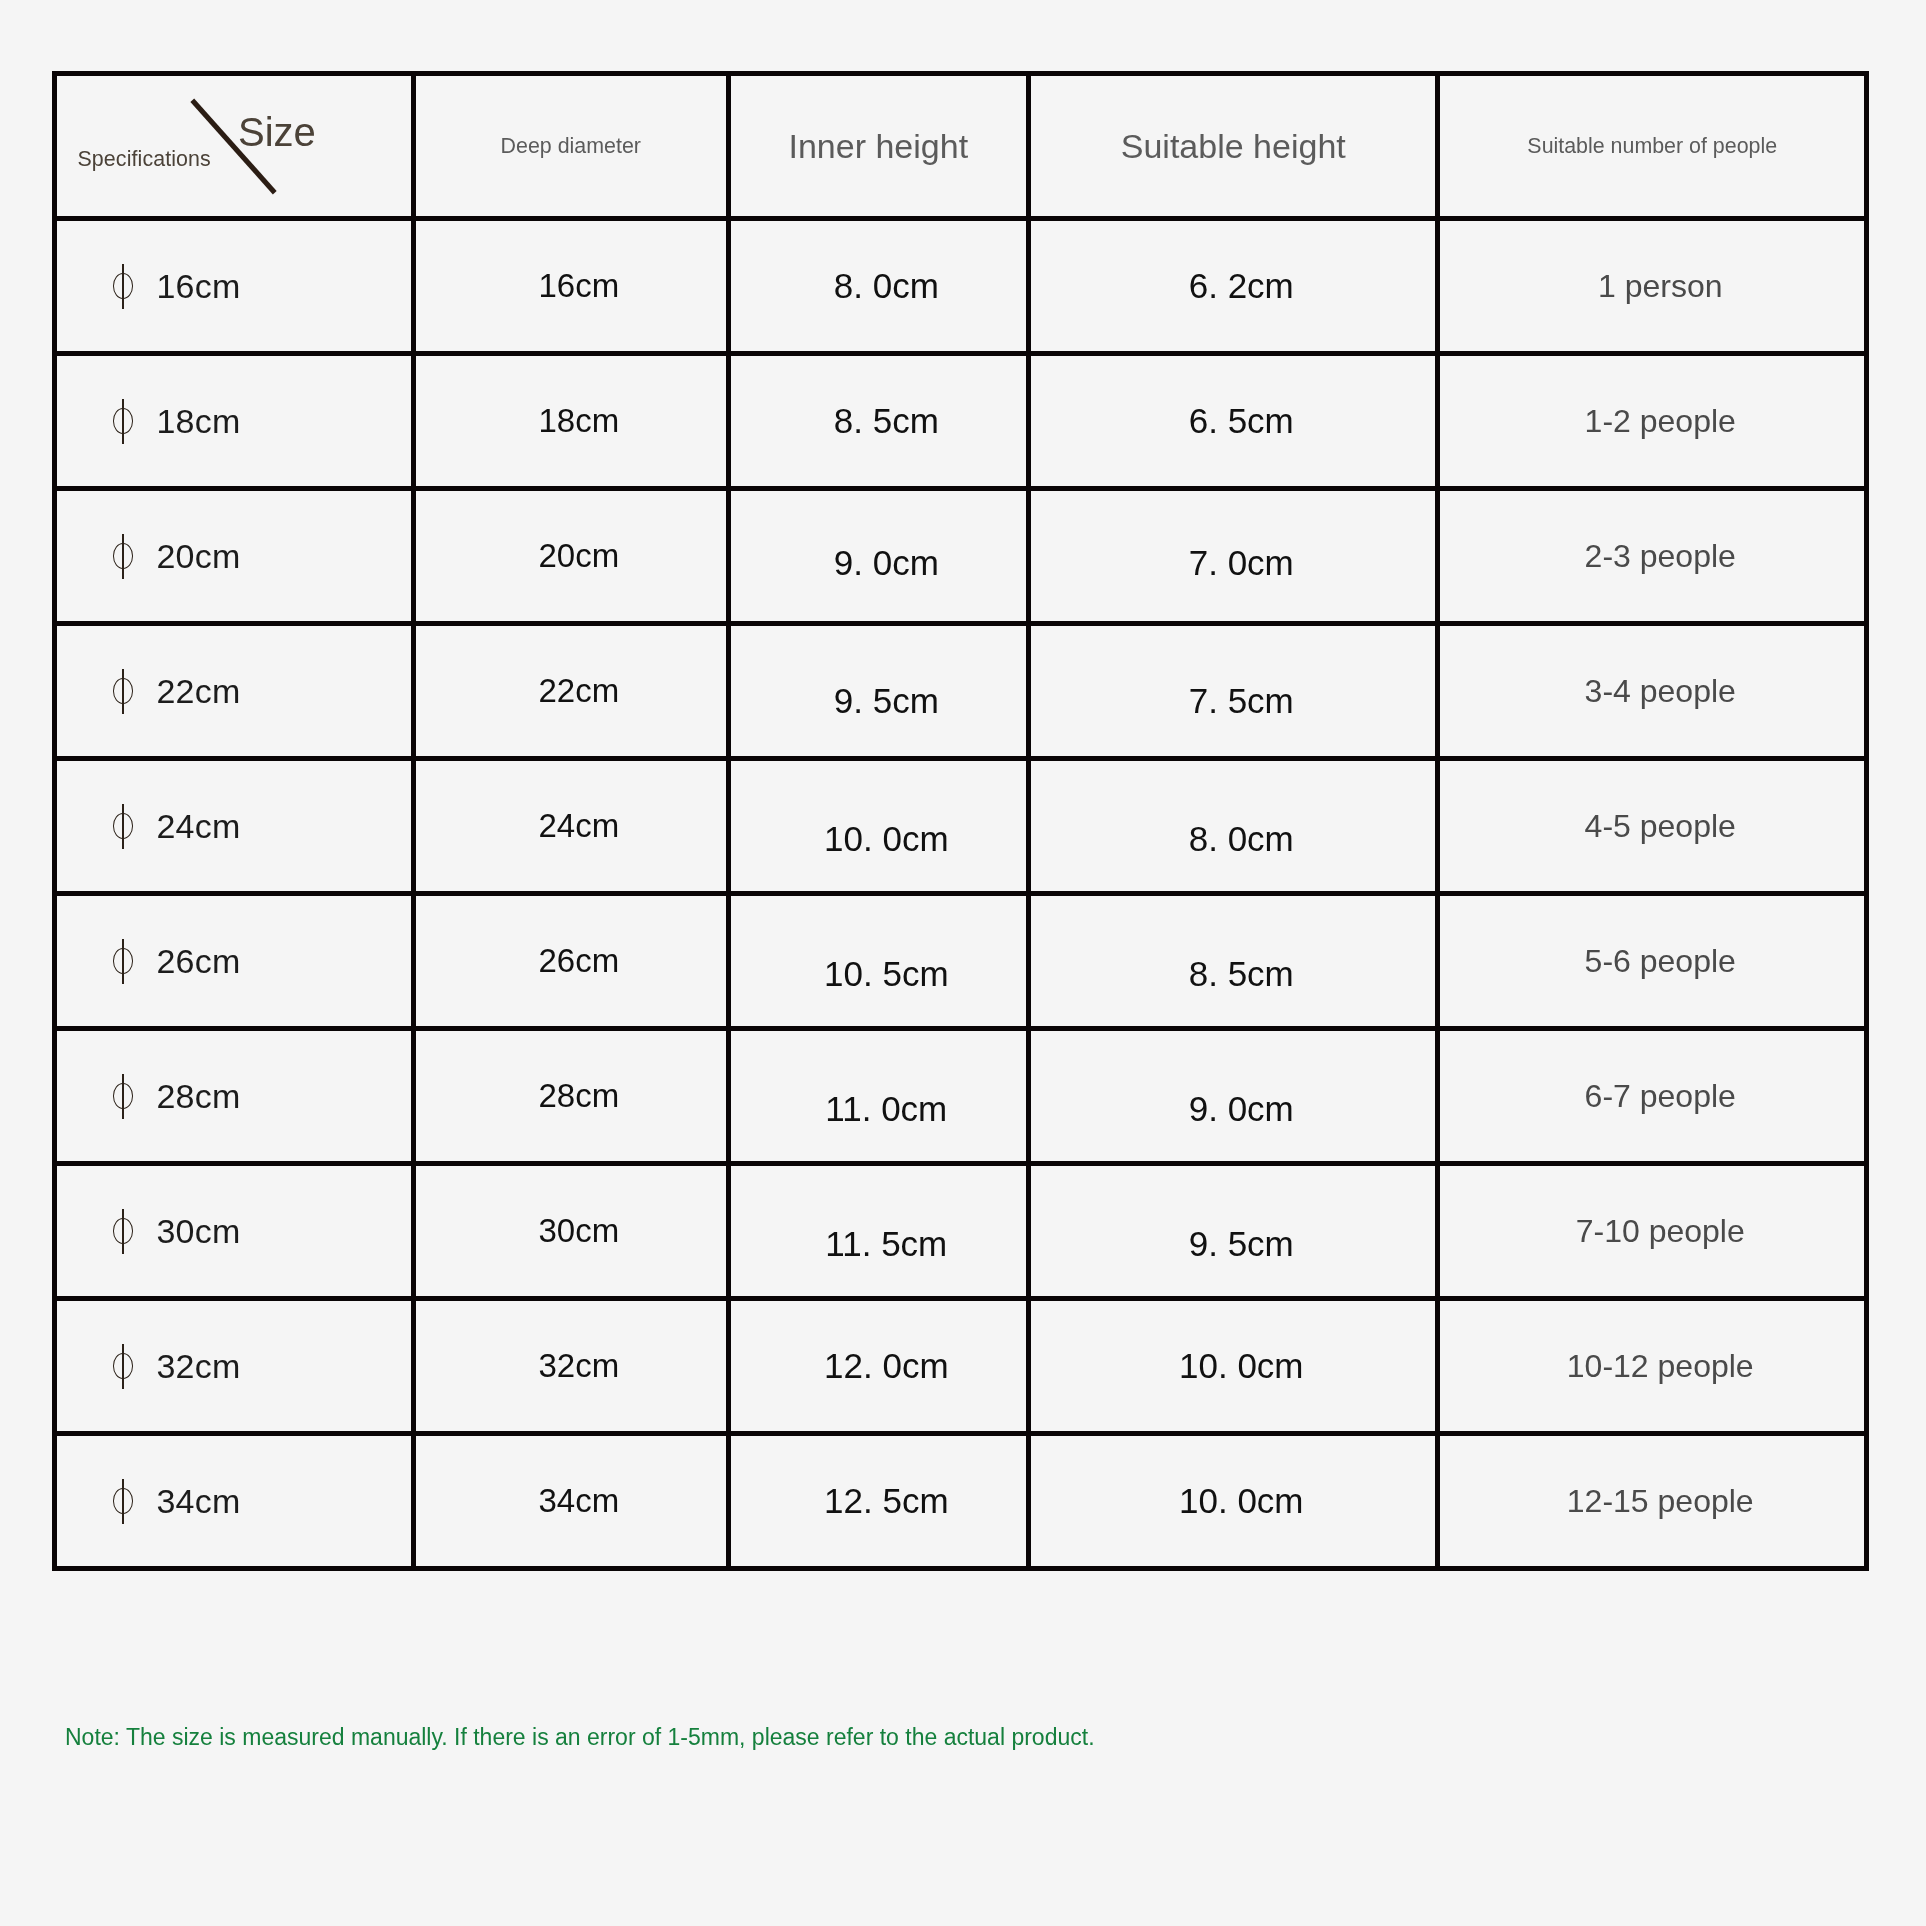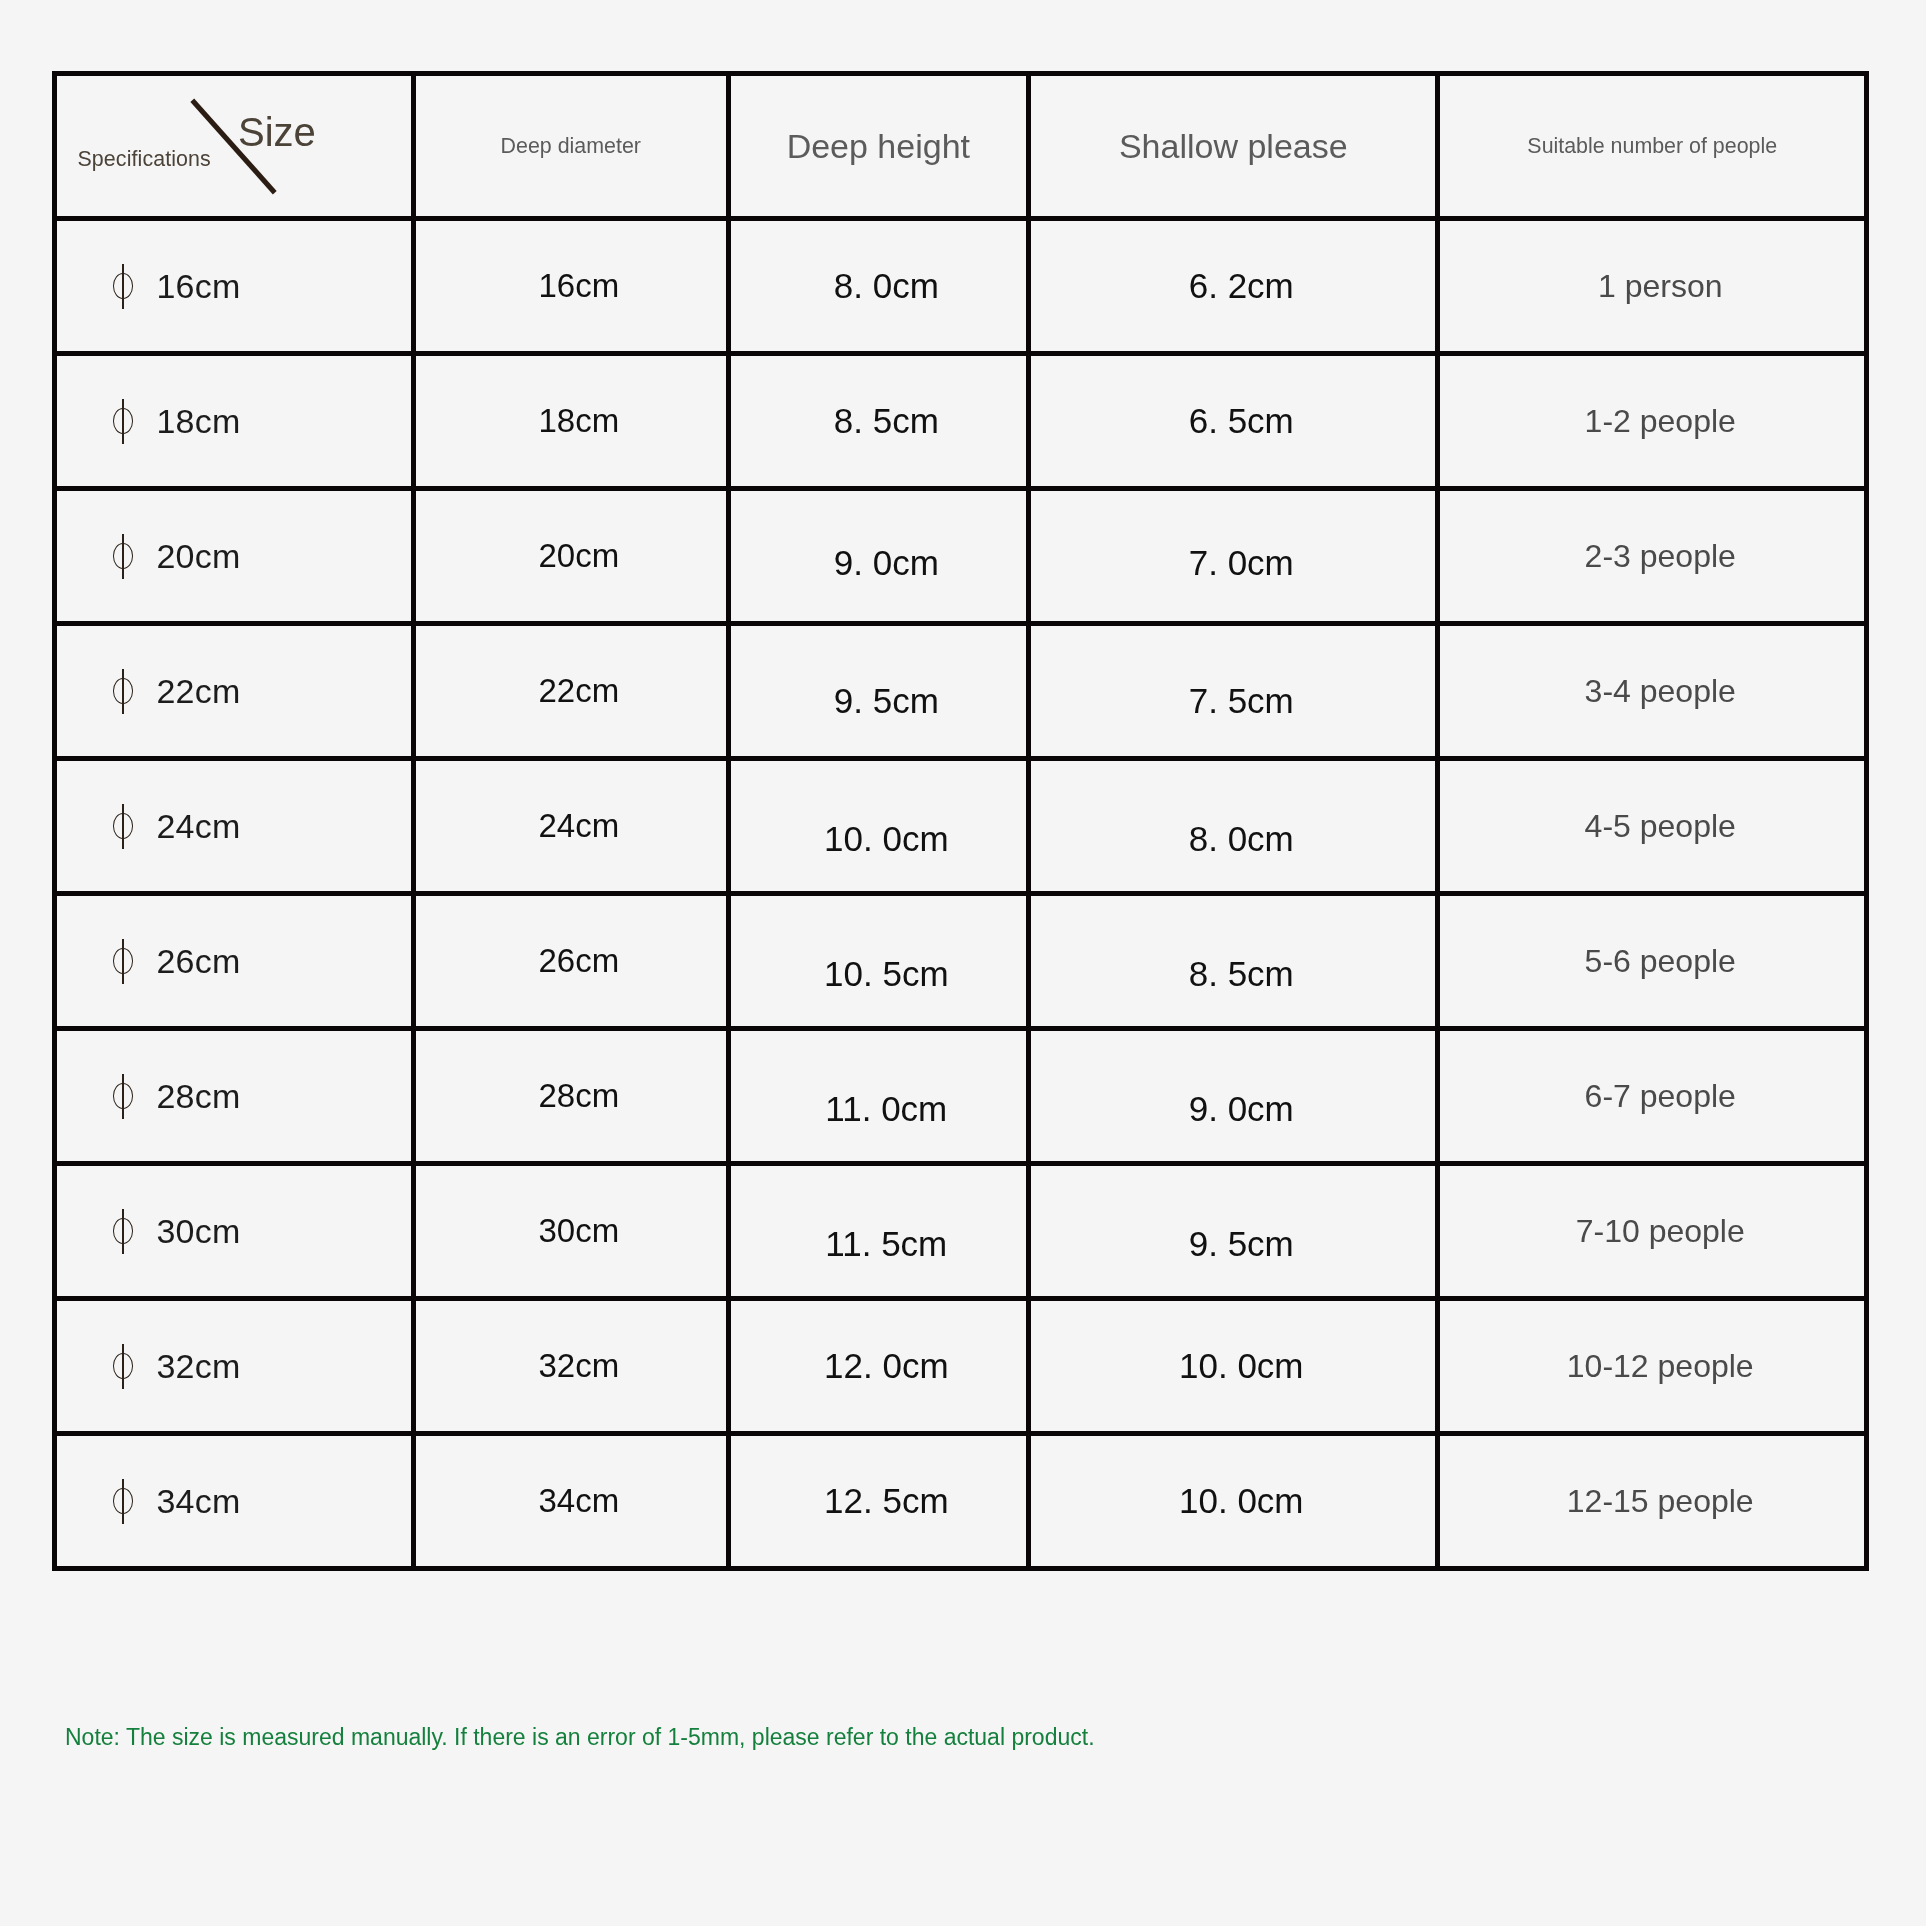--- a/index.html
+++ b/index.html
@@ -225,24 +225,24 @@
                 <line x1="292" y1="52" x2="470" y2="250" stroke="#2b1d14" stroke-width="11"></line>
               </svg>
               <span class="spec-word">Specifications</span>
               <span class="size-word">Size</span>
             </div>
           </th>
           <th>
             <span class="head-label-sm">Deep diameter</span>
           </th>
           <th>
-            <span class="head-label-lg">Deep height</span>
+            <span class="head-label-lg">Inner height</span>
           </th>
           <th>
-            <span class="head-label-lg">Shallow please</span>
+            <span class="head-label-lg">Suitable height</span>
           </th>
           <th>
             <span class="head-label-sm">Suitable number of people</span>
           </th>
         </tr>
       </thead>
       <tbody>
 
         <tr class="data-row">
           <td class="spec-cell">

